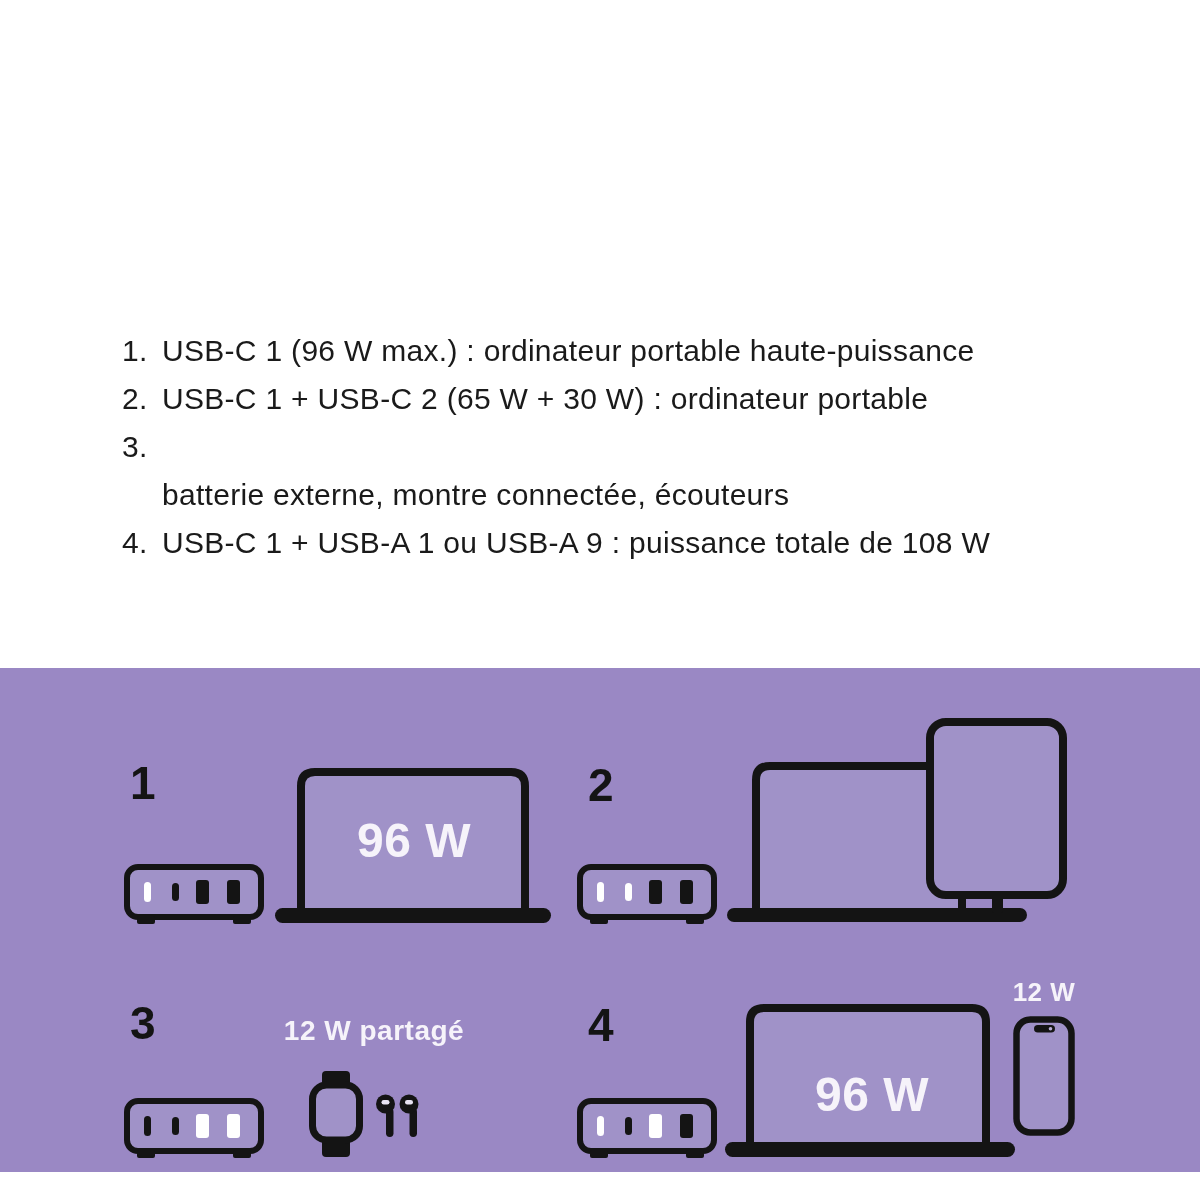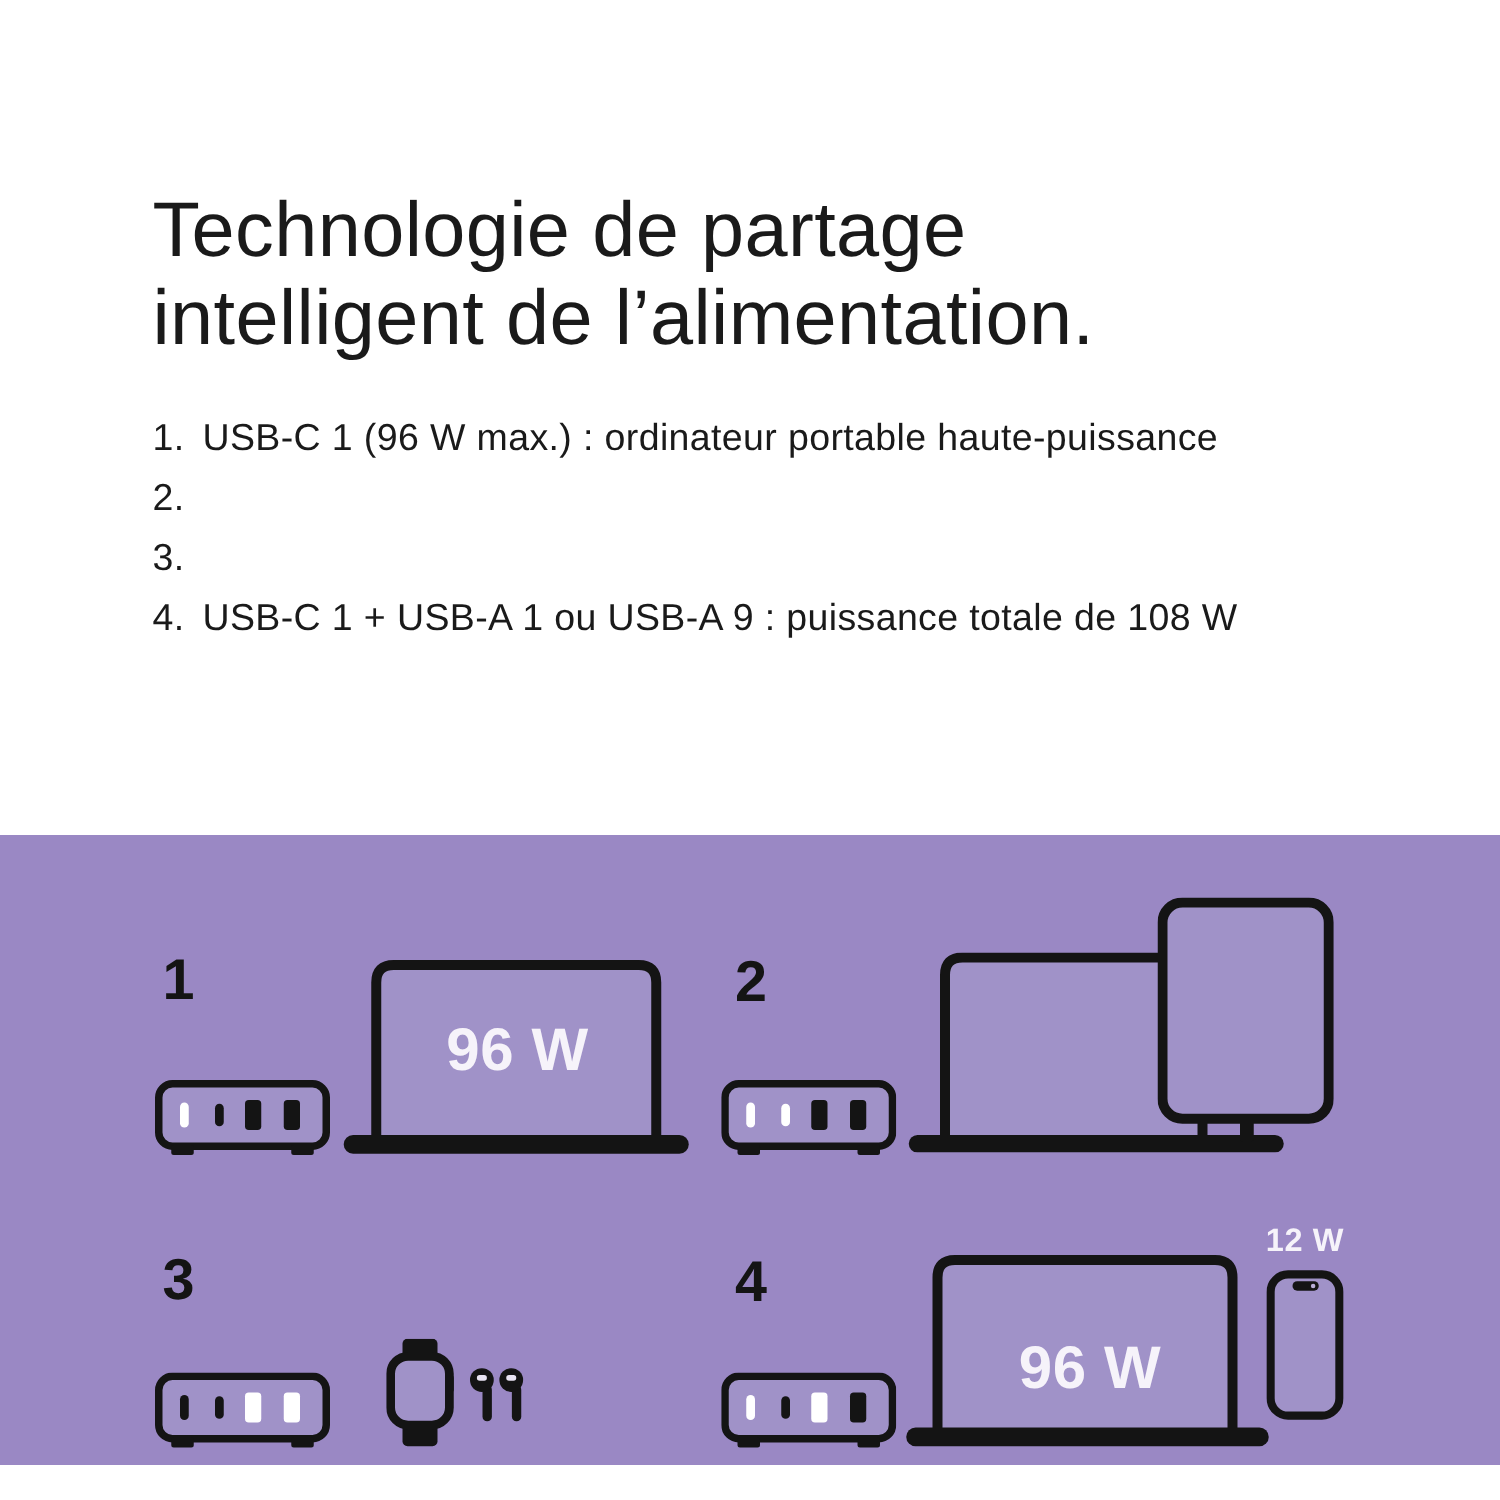--- a/index.html
+++ b/index.html
@@ -43,37 +43,33 @@
   }
   svg{display:block;}
   .stroke{fill:var(--device-fill);stroke:var(--icon-color);}
   .solid{fill:var(--icon-color);}
 </style>
 </head>
 <body>
 
 <div class="page">
 
-  <h1 class="title">
-    <div>Technologie de partage</div>
-    <div>intelligent de l’alimentation.</div>
-  </h1>
 
   <ol class="feature-list">
     <li>
       <span>1.</span>
       <span>USB-C 1 (96 W max.) : ordinateur portable haute-puissance</span>
     </li>
     <li>
       <span>2.</span>
-      <span><br></span>
+      <span><span>USB-C 1 + USB-C 2 (65 W + 30 W) : ordinateur portable</span><br></span>
     </li>
     <li>
       <span>3.</span>
-      <span><br></span>
+      <span><br><span>batterie externe, montre connectée, écouteurs</span></span>
     </li>
     <li>
       <span>4.</span>
       <span>USB-C 1 + USB-A 1 ou USB-A 9 : puissance totale de 108 W</span>
     </li>
   </ol>
 
   <section class="diagram">
 
     <div class="scenario-number" style="left:130px;top:92px;">1</div>
@@ -111,20 +107,21 @@
       <rect class="solid" x="1" y="146" width="300" height="14" rx="7"></rect>
     </svg>
 
     <svg class="abs" style="left:926px;top:50px;" width="141" height="199" viewBox="0 0 141 199">
       <rect class="solid" x="66" y="170" width="11" height="25" rx="2"></rect>
       <rect class="stroke" x="4" y="4" width="133" height="173" rx="16" stroke-width="8"></rect>
     </svg>
 
     <div class="scenario-number" style="left:130px;top:332px;">3</div>
 
+    <div class="wlabel" style="left:264px;top:346px;width:220px;height:34px;font-size:28px;">12 W partagé</div>
 
     <svg class="abs" style="left:124px;top:430px;" width="140" height="66" viewBox="0 0 140 66">
       <rect class="stroke" x="3" y="3" width="134" height="50" rx="11" stroke-width="6"></rect>
       <rect class="solid" x="13" y="52" width="18" height="8" rx="2"></rect>
       <rect class="solid" x="109" y="52" width="18" height="8" rx="2"></rect>
       <rect class="port" x="20" y="18" width="7" height="20" rx="3.5" fill="#141414"></rect>
       <rect class="port" x="48" y="19" width="7" height="18" rx="3.5" fill="#141414"></rect>
       <rect class="port" x="72" y="16" width="13" height="24" rx="3" fill="#ffffff"></rect>
       <rect class="port" x="103" y="16" width="13" height="24" rx="3" fill="#ffffff"></rect>
     </svg>

